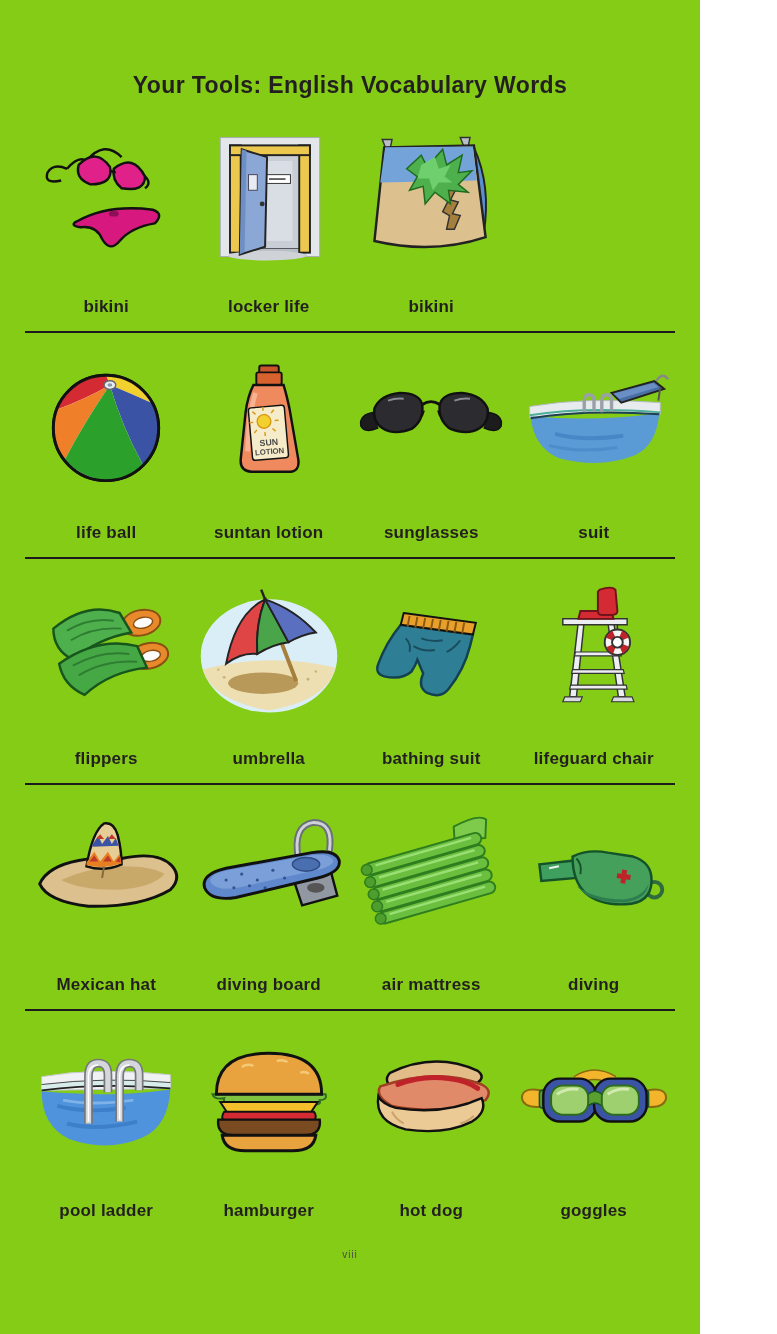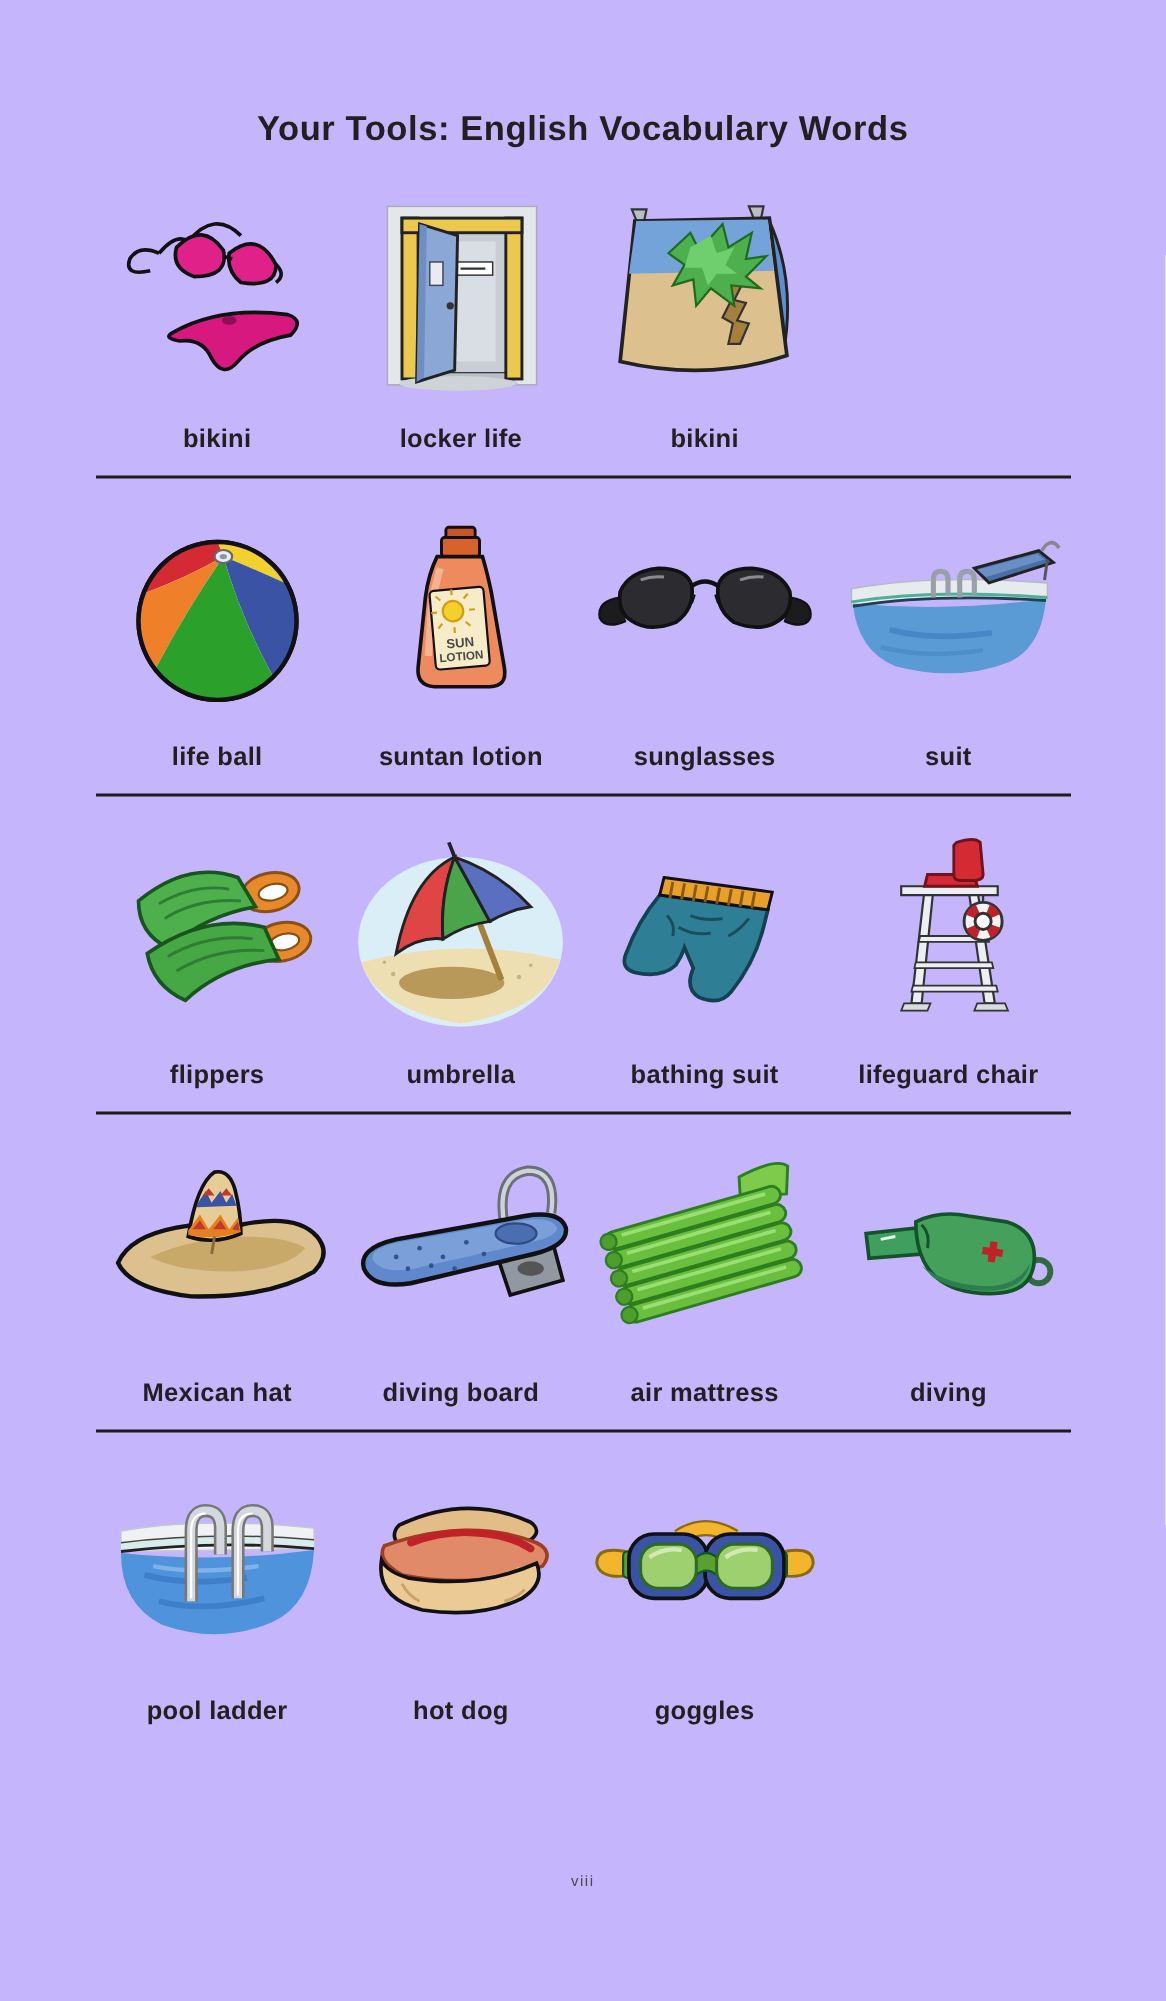--- a/index.html
+++ b/index.html
@@ -1,25 +1,25 @@
 <!DOCTYPE html>
 <html><head>
 <meta charset="utf-8">
 <style>
   html,body{margin:0;padding:0;background:#ffffff;}
-  .page{width:777px;height:1334px;position:relative;background:#c4b5fd;overflow:hidden;
+  .page{width:700px;height:1334px;position:relative;background:#84cc16;overflow:hidden;
         font-family:"Liberation Sans",sans-serif;color:#231f20;}
   .title{padding-top:72px;text-align:center;font-size:23px;font-weight:700;letter-spacing:.4px;}
   .grid{width:650px;margin:26px auto 0;}
   .row{display:grid;grid-template-columns:repeat(4,1fr);}
   .cell{display:flex;flex-direction:column;align-items:center;}
   .art{height:150px;width:100%;display:flex;align-items:center;justify-content:center;}
   .art svg{display:block;}
   .art text{font-family:"Liberation Sans",sans-serif;font-weight:700;}
-  .label{margin-top:8px;font-size:17px;font-weight:700;letter-spacing:.2px;white-space:nowrap;}
+  .label{margin-top:22px;font-size:17px;font-weight:700;letter-spacing:.2px;white-space:nowrap;}
   .divider{border:none;border-top:2px solid #1c1c1c;margin:14px 0 18px;width:100%;}
   .pagenum{position:absolute;left:0;right:0;bottom:74px;text-align:center;font-size:10px;
            font-weight:400;color:#4a4a4a;letter-spacing:1px;}
 </style>
 </head>
 <body>
 
 <div class="page">
 
   <div class="title">Your Tools: English Vocabulary Words</div>
@@ -339,20 +339,36 @@
             <path d="M62,90 L62,42 Q62,28 72,28 Q82,28 82,40 L82,58" fill="none" stroke="#d4d7dc" stroke-width="5.5"></path>
             <path d="M62,88 L62,42 Q62,30 72,30" fill="none" stroke="#fff" stroke-width="1.5"></path>
             <path d="M94,88 L94,42 Q94,28 104,28 Q114,28 114,40 L114,56" fill="none" stroke="#777" stroke-width="9"></path>
             <path d="M94,88 L94,42 Q94,28 104,28 Q114,28 114,40 L114,56" fill="none" stroke="#d4d7dc" stroke-width="5.5"></path>
             <path d="M94,86 L94,42 Q94,30 104,30" fill="none" stroke="#fff" stroke-width="1.5"></path>
           </svg>
         </div>
         <div class="label">pool ladder</div>
       </div>
 
+      <div class="cell">
+        <div class="art">
+          <svg width="156" height="140" viewBox="0 0 160 140">
+            <path d="M22,60 L138,60 Q140,66 132,66 Q134,72 124,70 Q126,76 114,73 Q114,79 104,75 Q102,81 94,76 Q90,82 82,76 Q76,82 70,76 Q64,80 60,74 Q52,78 50,72 Q42,74 42,68 Q32,70 34,64 Q24,66 22,60 Z" fill="#7fc341" stroke="#2e6b1f" stroke-width="2"></path>
+            <polygon points="30,68 130,68 122,80 38,80" fill="#f5c02b" stroke="#111" stroke-width="2"></polygon>
+            <path d="M118,80 L114,89 L108,80 Z M48,80 L44,88 L40,80 Z" fill="#f5c02b" stroke="#111" stroke-width="1.5"></path>
+            <path d="M34,78 L126,78 Q130,82 126,88 L34,88 Q30,84 34,78 Z" fill="#d42a33" stroke="#111" stroke-width="2"></path>
+            <path d="M56,100 Q62,108 72,100 Z" fill="#7fc341" stroke="#2e6b1f" stroke-width="1.5"></path>
+            <path d="M28,86 Q26,102 44,102 L116,102 Q134,102 132,86 Z" fill="#7a4a21" stroke="#111" stroke-width="2.5"></path>
+            <path d="M32,102 Q34,118 56,118 L104,118 Q126,118 128,102 Z" fill="#e8a33f" stroke="#111" stroke-width="3"></path>
+            <path d="M26,60 Q26,18 80,18 Q134,18 134,60 Z" fill="#e8a33f" stroke="#111" stroke-width="3"></path>
+            <path d="M52,32 Q58,28 64,31 M88,26 Q94,24 99,27 M112,38 Q117,36 121,39" stroke="#f5c976" stroke-width="2.5" fill="none"></path>
+          </svg>
+        </div>
+        <div class="label">hamburger</div>
+      </div>
 
       <div class="cell">
         <div class="art">
           <svg width="156" height="140" viewBox="0 0 160 140">
             <path d="M38,38 Q84,16 128,36 Q136,42 128,48 L42,56 Q30,46 38,38 Z" fill="#e3bd88" stroke="#111" stroke-width="2.5"></path>
             <path d="M28,52 Q86,32 132,50 Q144,56 136,66 Q92,82 40,72 Q22,62 28,52 Z" fill="#e08a6a" stroke="#9c3f22" stroke-width="2.5"></path>
             <path d="M46,50 Q72,40 98,44 Q116,46 128,54" fill="none" stroke="#c0222a" stroke-width="5" stroke-linecap="round"></path>
             <circle cx="114" cy="76" r="3.5" fill="#6aa02e"></circle>
             <path d="M118,68 Q126,72 122,80" stroke="#e8c02b" stroke-width="4" fill="none"></path>
             <path d="M26,62 Q22,88 54,96 Q94,102 122,88 Q138,78 132,64 Q92,82 44,74 Q30,70 26,62 Z" fill="#ecca96" stroke="#111" stroke-width="2.5"></path>

